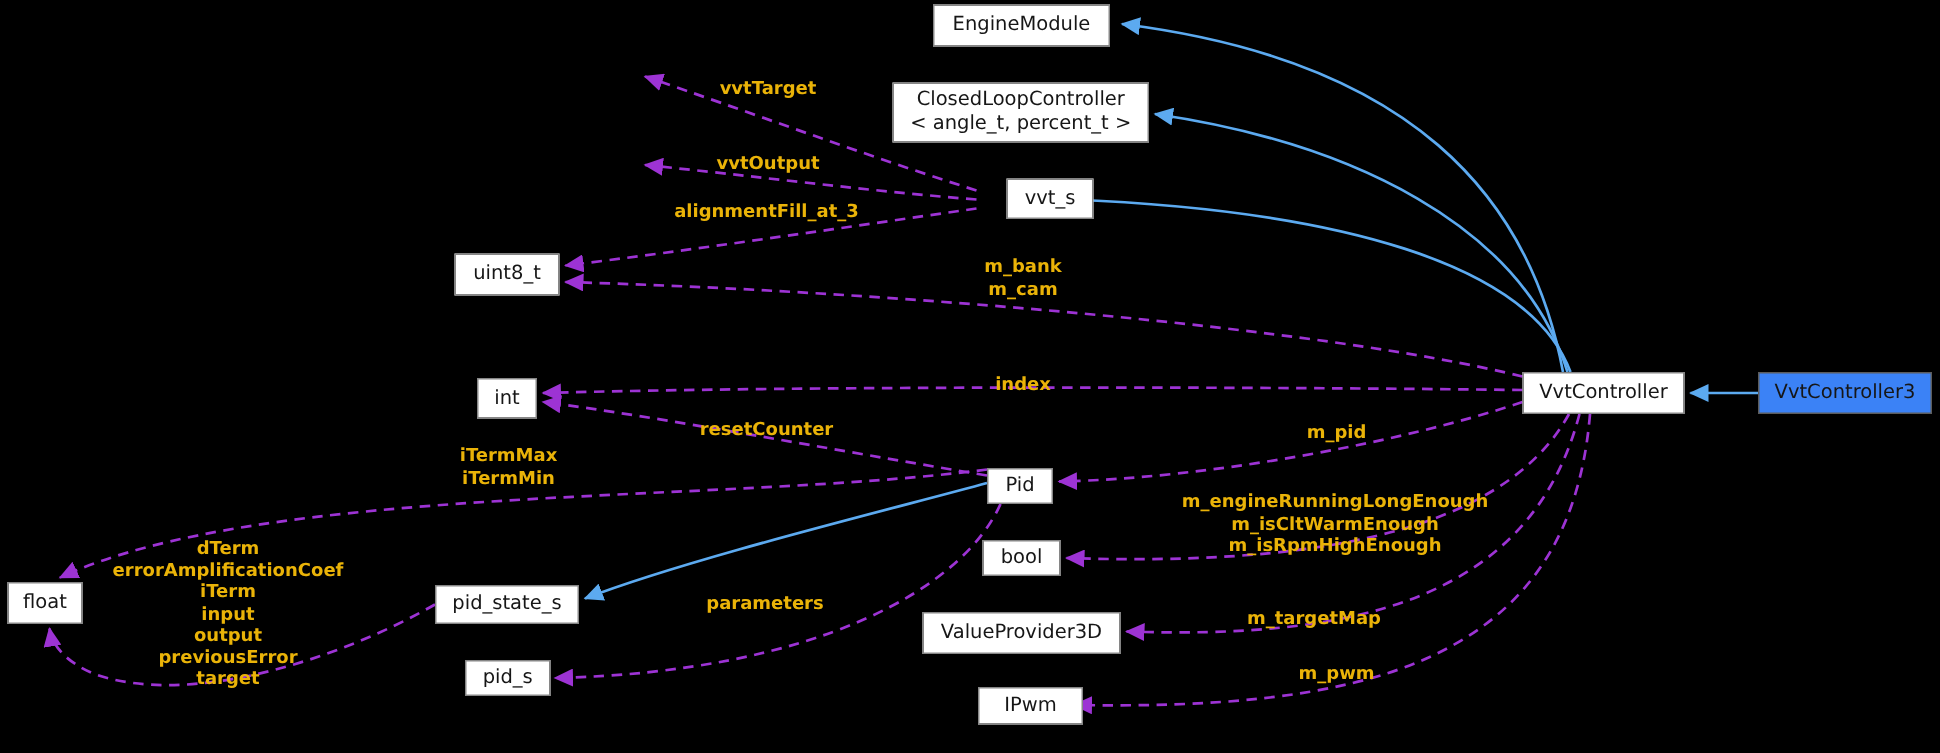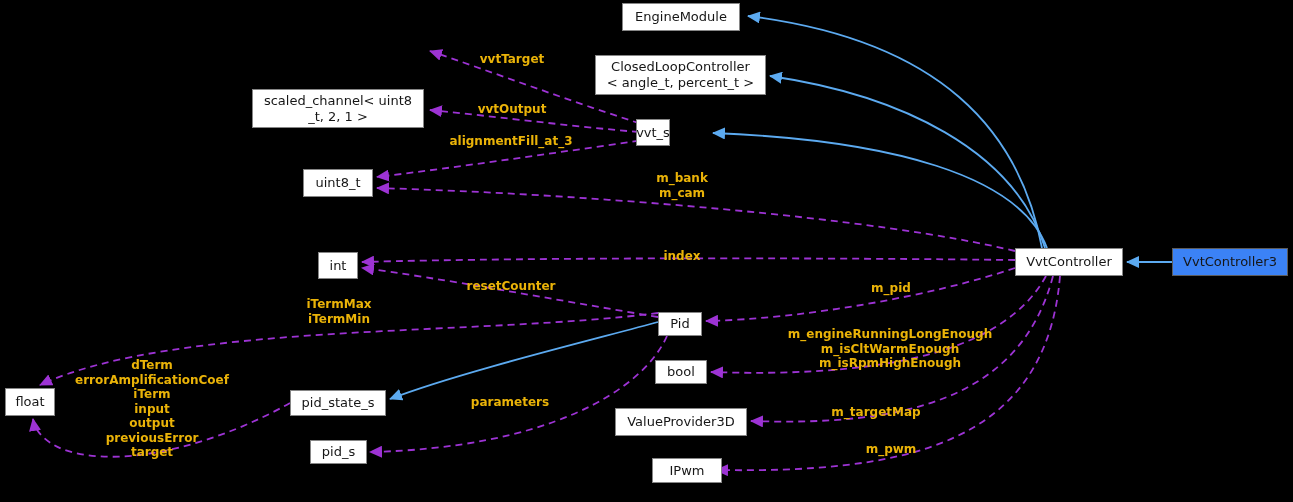--- a/index.html
+++ b/index.html
@@ -58,25 +58,23 @@
     <path class="edge-purple" marker-end="url(#arrow-purple)" d="M 667,336 C 642,392 545,448 370,452"></path>
     <path class="edge-purple" marker-end="url(#arrow-purple)" d="M 658,313 C 480,336 175,322 40,385"></path>
     <path class="edge-purple" marker-end="url(#arrow-purple)" d="M 290,403 C 225,440 125,472 62,449 C 44,441 35,431 33,419"></path>
   </svg>
 
   <div class="node" style="left:622px;top:3px;width:118px;height:28px">EngineModule</div>
 
   <div class="node" style="left:595px;top:55px;width:171px;height:40px">ClosedLoopController
 &lt; angle_t, percent_t &gt;</div>
 
-  <div class="node" style="left:636px;top:119px;width:34px;height:27px">vvt_s</div>
+  <div class="node" style="left:671px;top:119px;width:58px;height:27px">vvt_s</div>
 
 
-  <div class="node" style="left:252px;top:89px;width:172px;height:39px">scaled_channel&lt; uint8
-_t, 2, 1 &gt;</div>
 
   <div class="node" style="left:303px;top:169px;width:70px;height:28px">uint8_t</div>
 
   <div class="node" style="left:318px;top:252px;width:40px;height:27px">int</div>
 
   <div class="node" style="left:658px;top:312px;width:44px;height:24px">Pid</div>
 
   <div class="node" style="left:655px;top:360px;width:52px;height:24px">bool</div>
 
   <div class="node" style="left:5px;top:388px;width:50px;height:28px">float</div>

